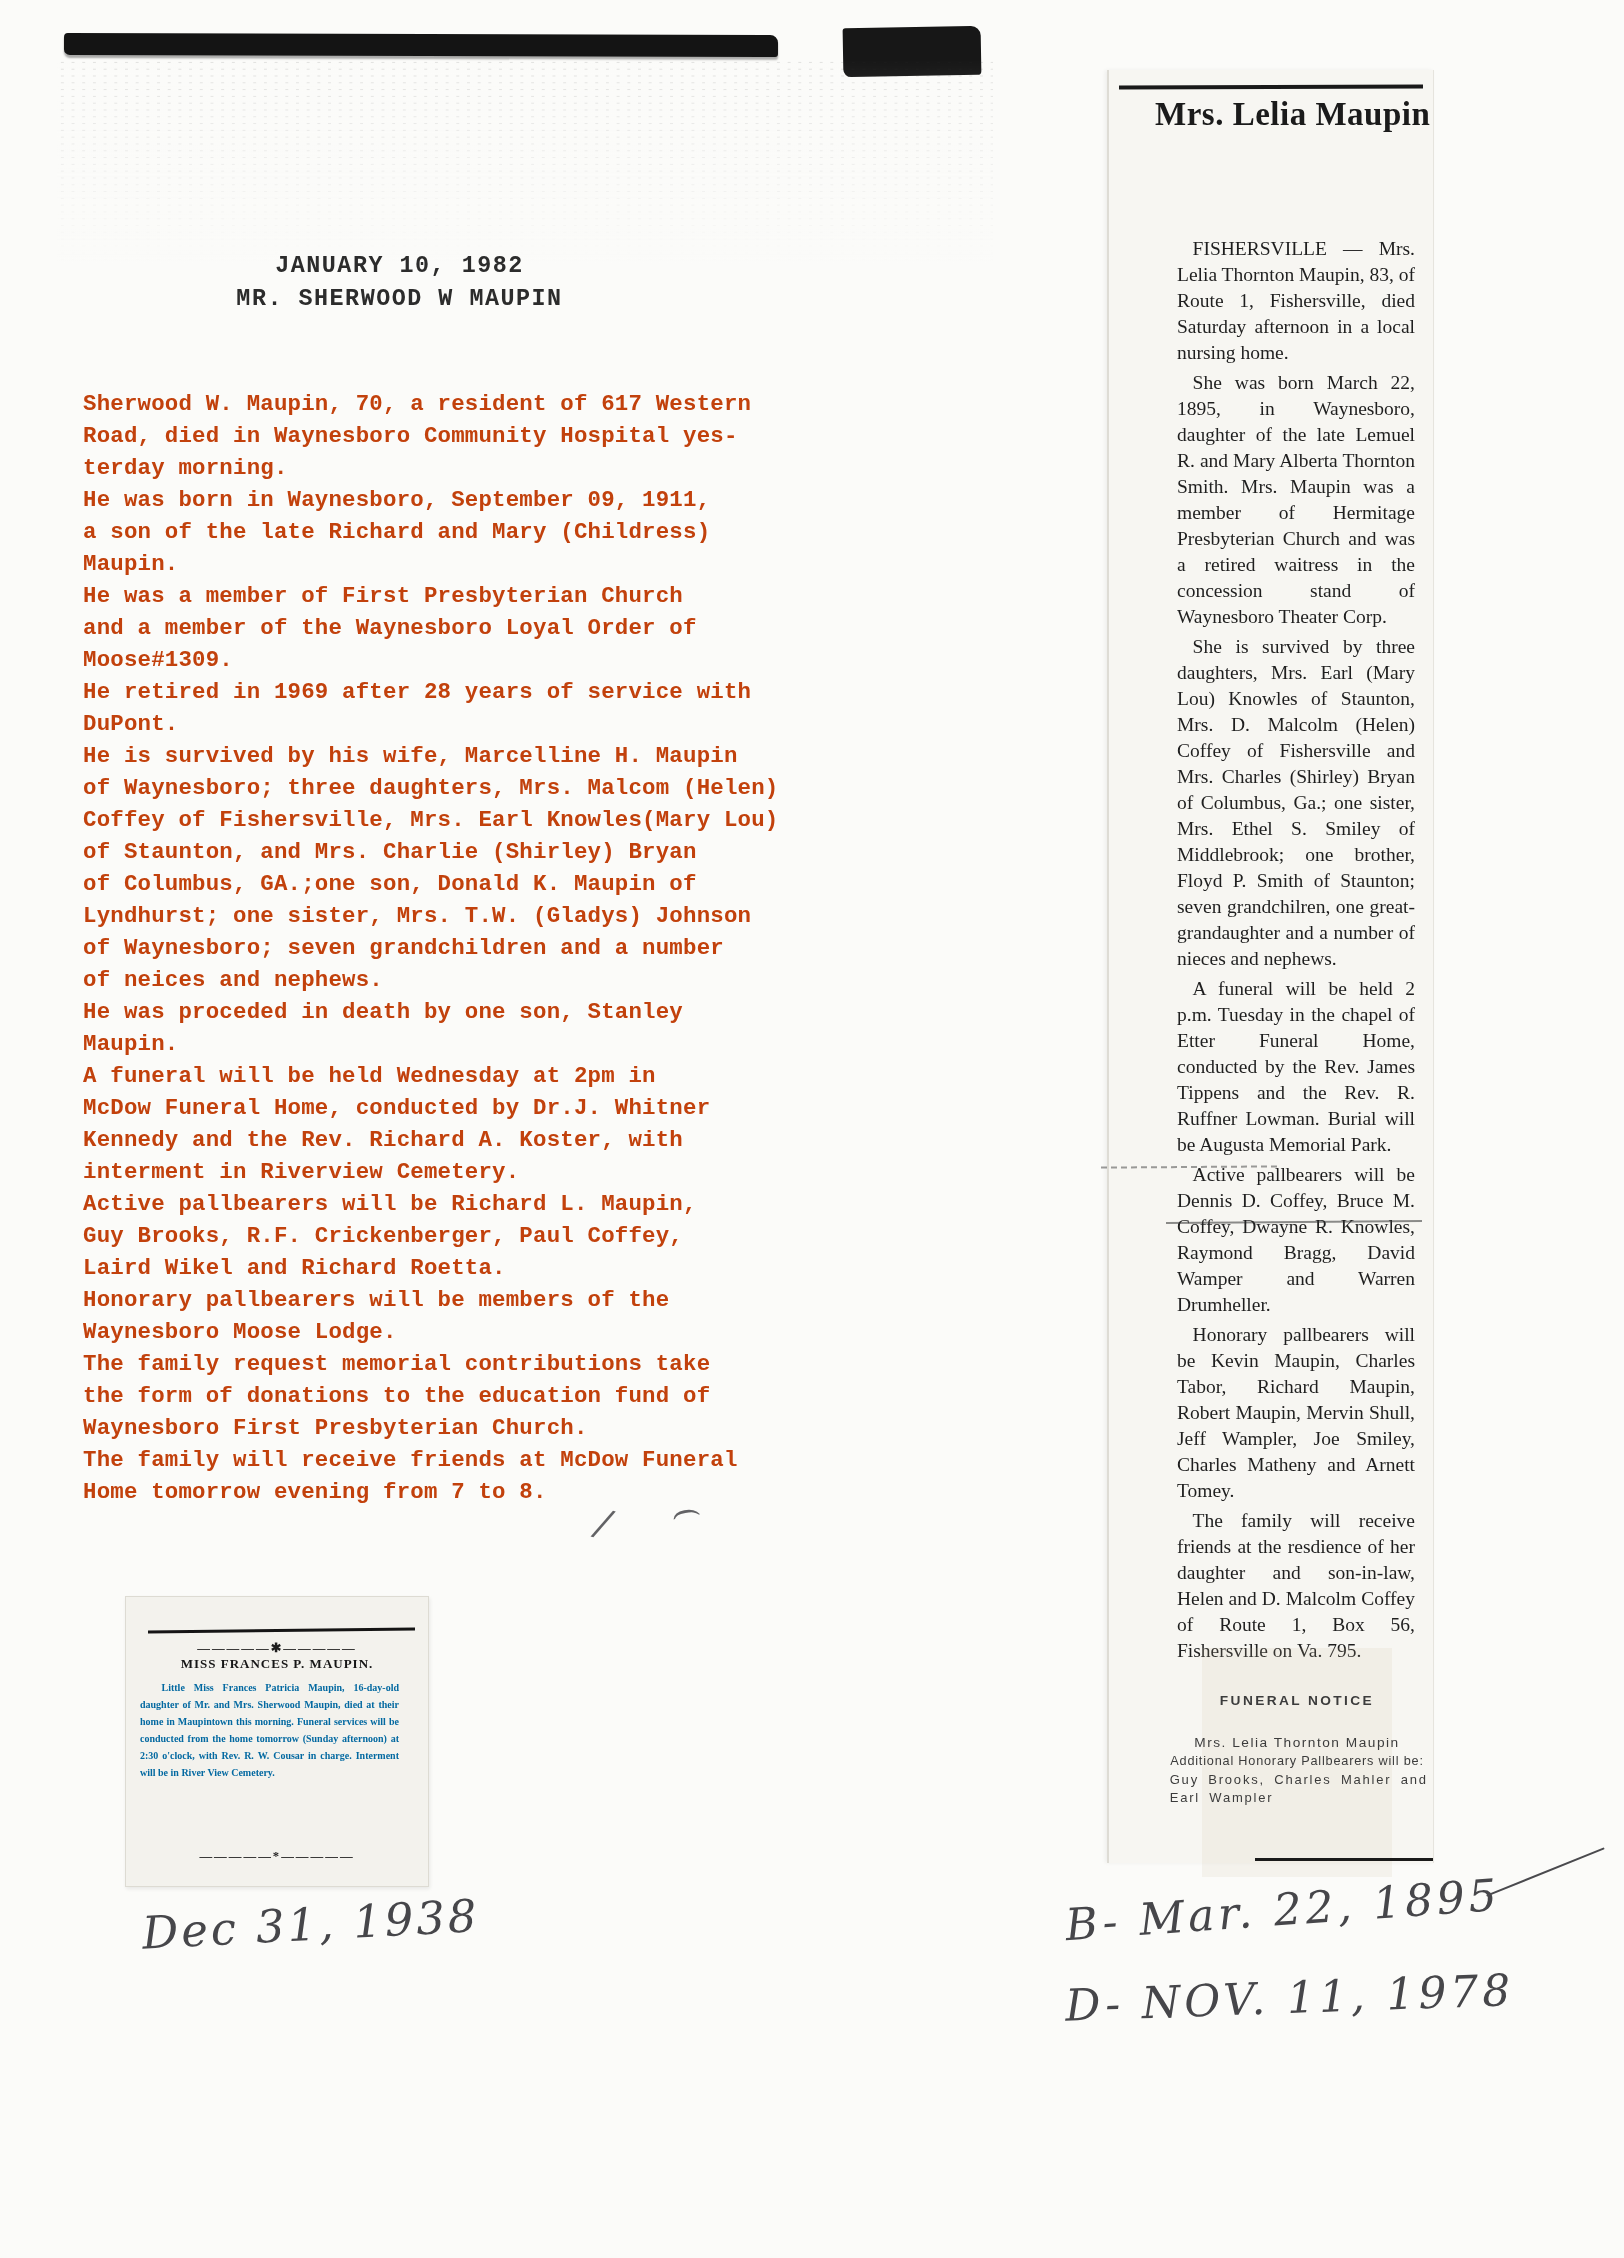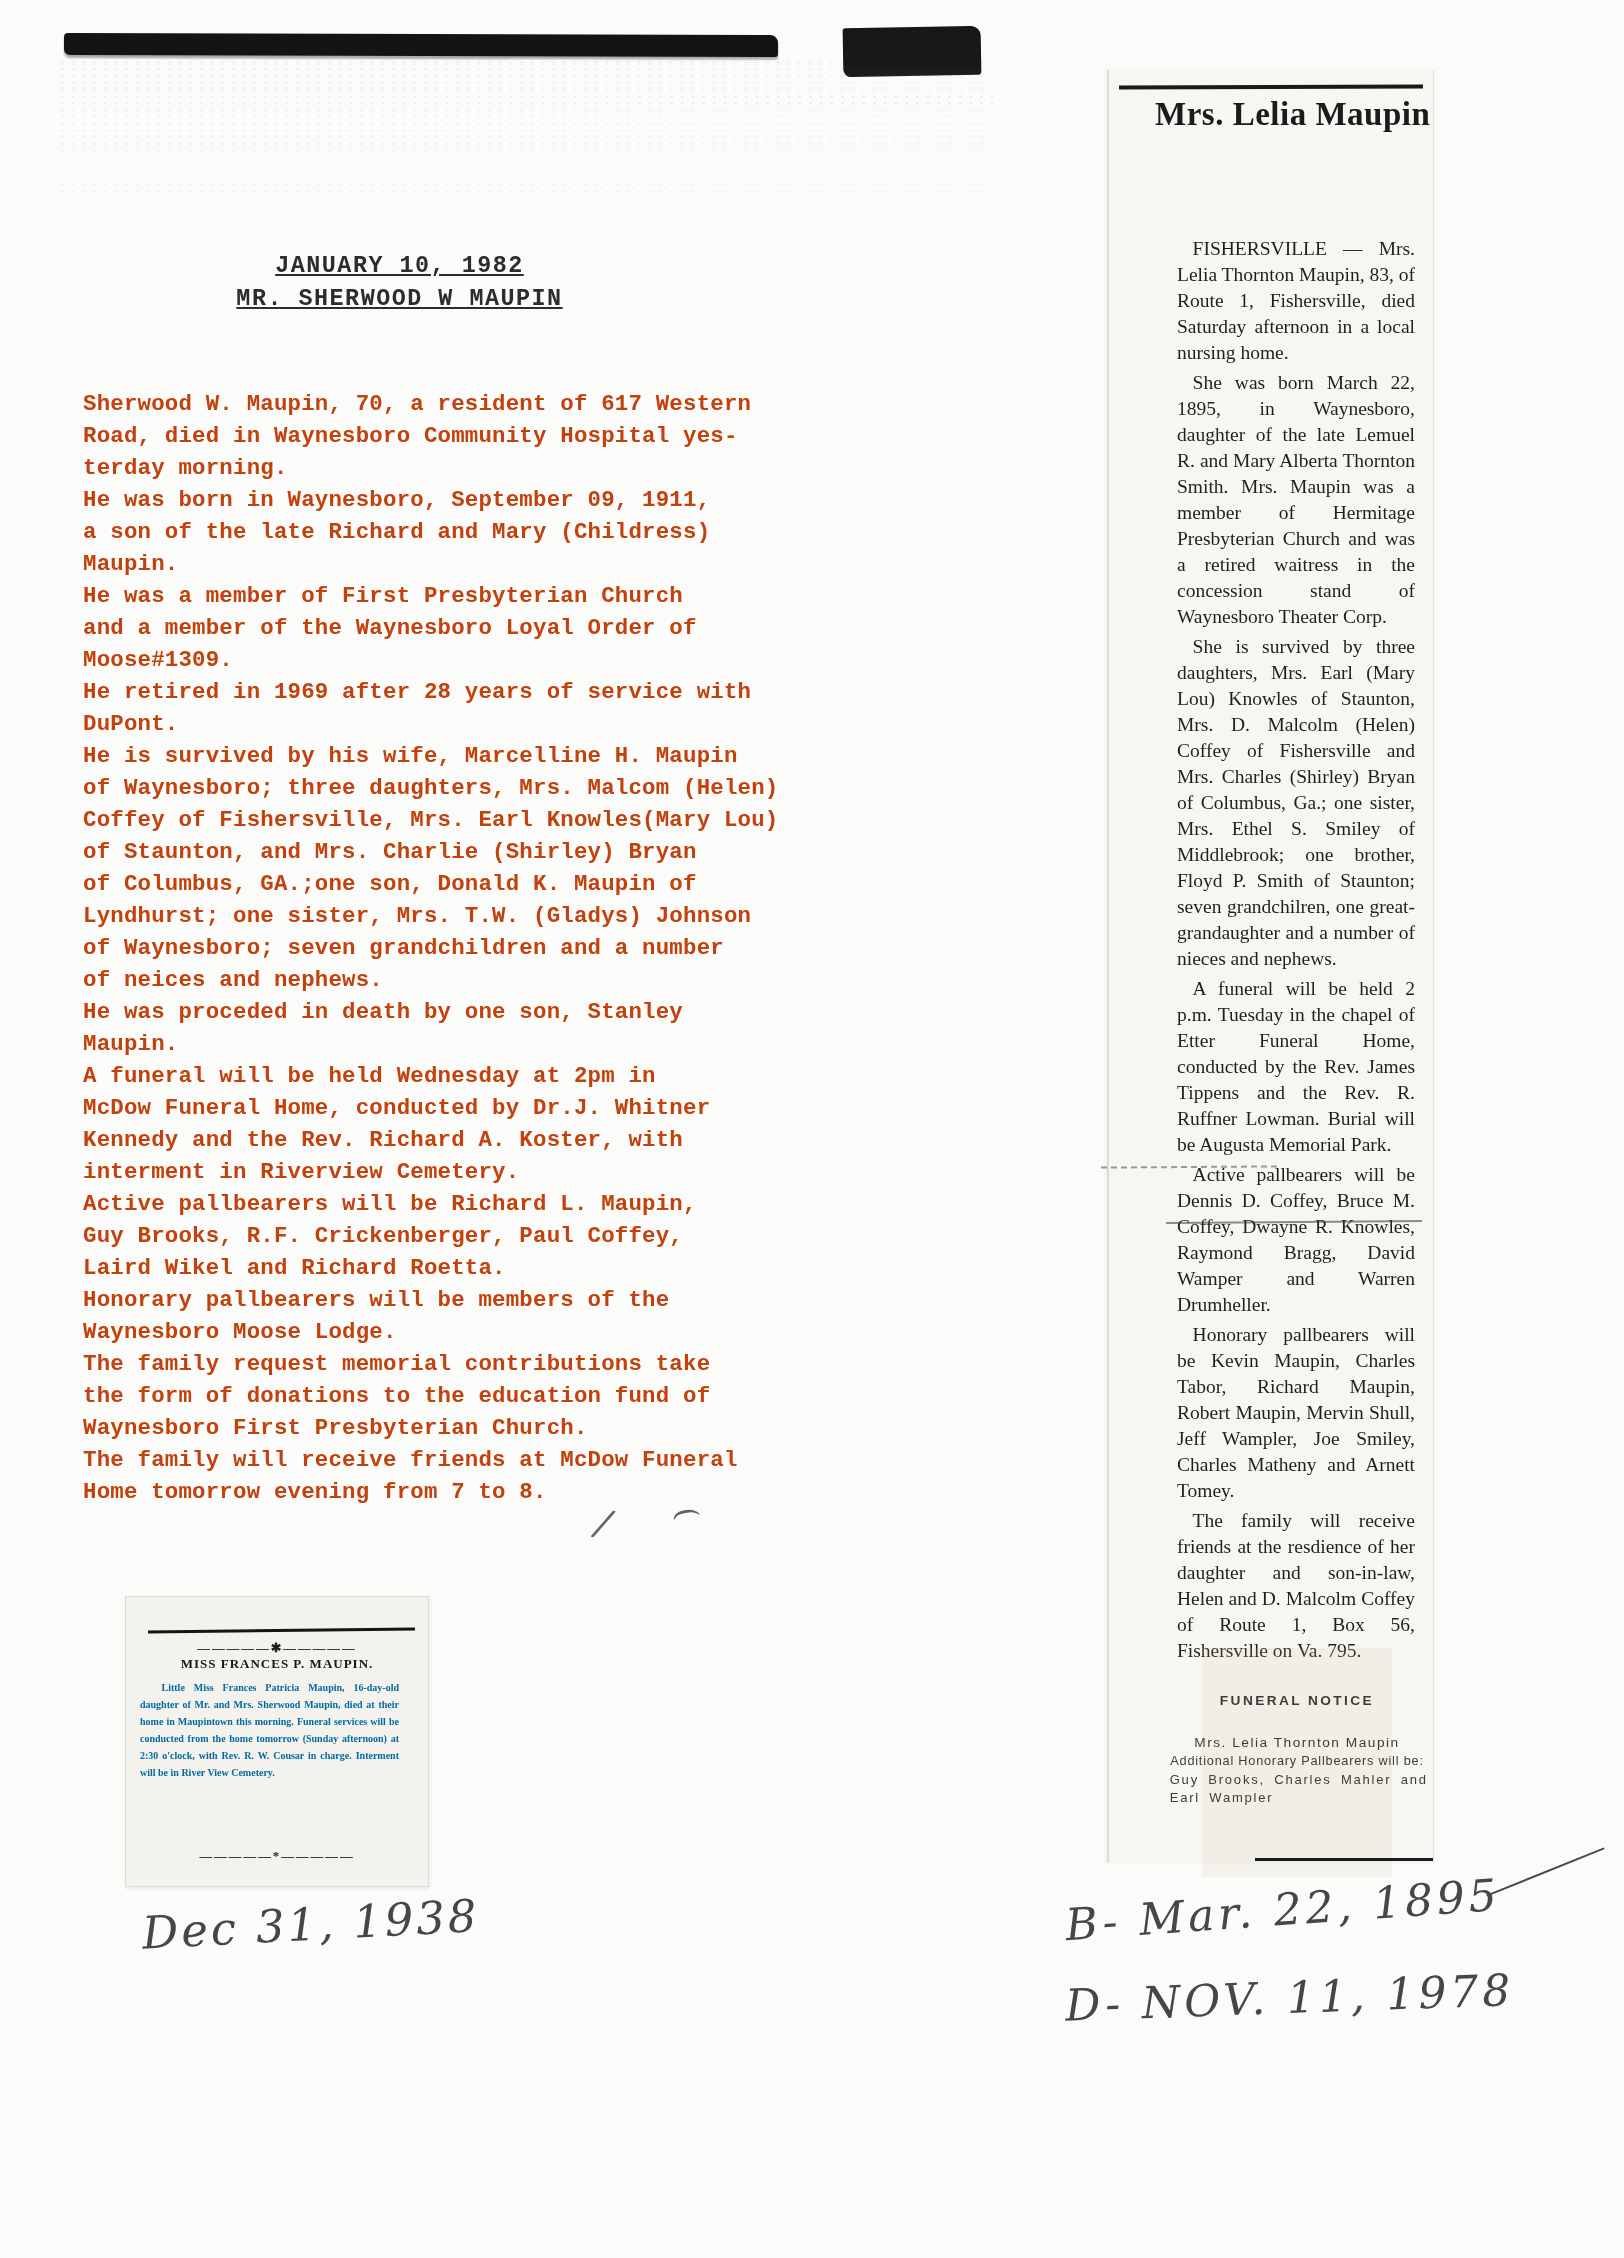--- a/index.html
+++ b/index.html
@@ -29,21 +29,20 @@
   }
 
   
   .typed-header {
     position:absolute; left:224px; top:250px; width:351px;
     text-align:center;
     font-family:"Liberation Mono","DejaVu Sans Mono",monospace;
     font-weight:bold; color:#2c2c2c;
     font-size:23.4px; line-height:33px; letter-spacing:1.5px;
     white-space:nowrap;
-    text-decoration:underline;
   }
   .typed-body {
     position:absolute; left:83px; top:388px; width:712px;
     font-family:"Liberation Mono","DejaVu Sans Mono",monospace;
     font-weight:bold; color:#c2410c;
     font-size:22.4px; line-height:32px; letter-spacing:0.2px;
     white-space:pre-line;
   }
 
   

